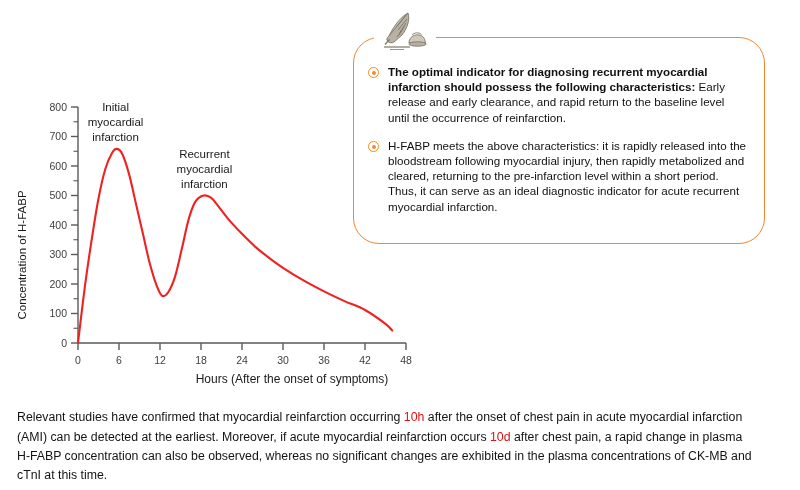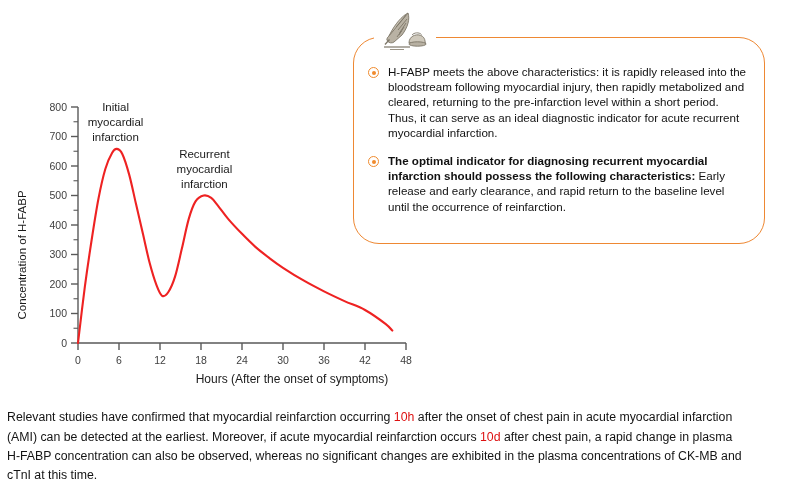--- a/index.html
+++ b/index.html
@@ -136,21 +136,21 @@
     line-height: 15.2px;
     color: #111111;
   }
   .bullet-body .lead {
     font-weight: bold;
   }
 
   
   #footer-paragraph {
     position: absolute;
-    left: 7px;
+    left: 17px;
     top: 396px;
     width: 740px;
     font-size: 12.3px;
     line-height: 19.2px;
     color: #141414;
     text-align: left;
   }
   #footer-paragraph .hl {
     color: #dd1111;
   }
@@ -250,21 +250,21 @@
     </g>
 
     <line x1="8" y1="37" x2="34" y2="37" stroke="#7d7668" stroke-width="1.2"></line>
     <line x1="14" y1="39.5" x2="28" y2="39.5" stroke="#9b9487" stroke-width="1"></line>
   </svg>
 </div>
 
 <div id="callout-content">
   <div class="bullet-row">
     <span class="bullet-marker"></span>
-    <div class="bullet-body"><span>H-FABP meets the above characteristics: it is rapidly released into the bloodstream following myocardial injury, then rapidly metabolized and cleared, returning to the pre-infarction level within a short period. Thus, it can serve as an ideal diagnostic indicator for acute recurrent myocardial infarction.</span></div>
+    <div class="bullet-body"><span class="lead">The optimal indicator for diagnosing recurrent myocardial infarction should possess the following characteristics:</span><span> Early release and early clearance, and rapid return to the baseline level until the occurrence of reinfarction.</span></div>
   </div>
   <div class="bullet-row">
     <span class="bullet-marker"></span>
-    <div class="bullet-body"><span class="lead">The optimal indicator for diagnosing recurrent myocardial infarction should possess the following characteristics:</span><span> Early release and early clearance, and rapid return to the baseline level until the occurrence of reinfarction.</span></div>
+    <div class="bullet-body"><span>H-FABP meets the above characteristics: it is rapidly released into the bloodstream following myocardial injury, then rapidly metabolized and cleared, returning to the pre-infarction level within a short period. Thus, it can serve as an ideal diagnostic indicator for acute recurrent myocardial infarction.</span></div>
   </div>
 </div>
 
 <p id="footer-paragraph"><span>Relevant studies have confirmed that myocardial reinfarction occurring </span><span class="hl">10h</span><span> after the onset of chest pain in acute myocardial infarction (AMI) can be detected at the earliest. Moreover, if acute myocardial reinfarction occurs </span><span class="hl">10d</span><span> after chest pain, a rapid change in plasma H-FABP concentration can also be observed, whereas no significant changes are exhibited in the plasma concentrations of CK-MB and cTnI at this time.</span></p>
 
 </body></html>

